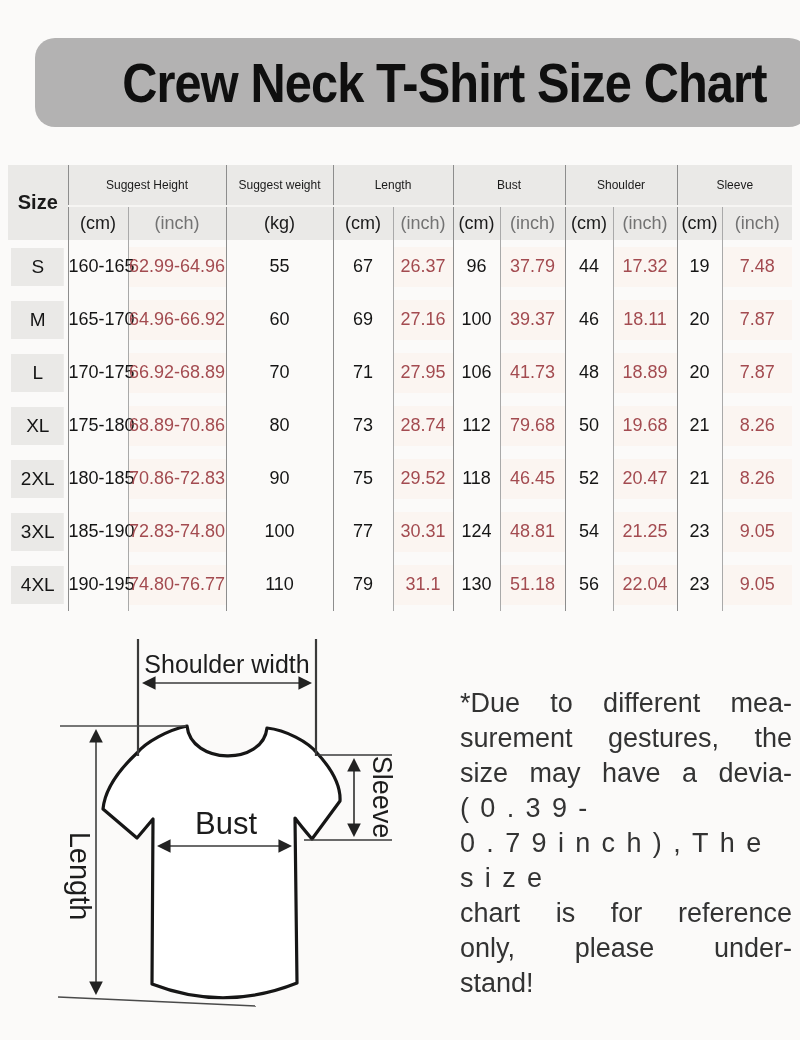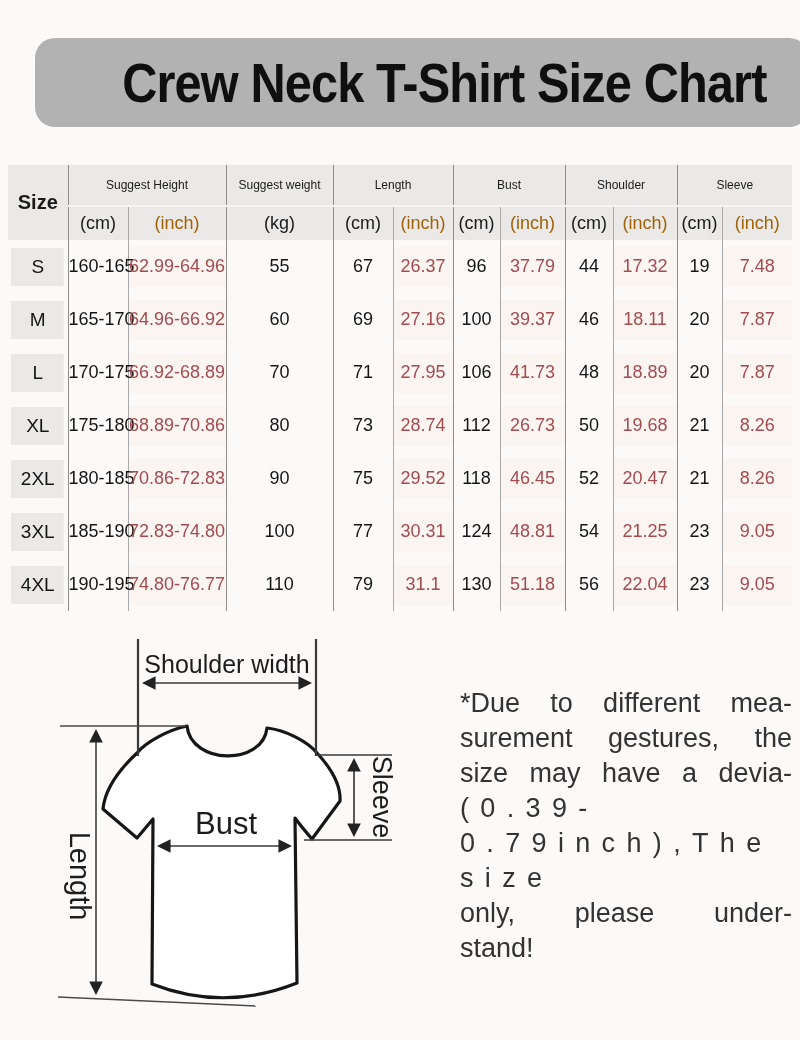--- a/index.html
+++ b/index.html
@@ -32,21 +32,21 @@
   thead th{background:#eae9e7;}
   tr.group-row th{height:40px;font-size:12px;font-weight:400;}
   tr.group-row th.size-th{font-size:20px;font-weight:700;}
   tr.unit-row th{height:33px;font-size:18px;}
   tr.group-row th:not(.size-th){border-bottom:2px solid #f6f5f3;}
   tbody td{height:53px;font-size:18px;color:#151515;}
   
   .bl-d{border-left:1px solid #8d8d8d;}
   .bl-l{border-left:1px solid #a9a9a9;}
   
-  .red-h{color:#a16207;}
+  .red-h{color:#737373;}
   tbody td.red{
     color:#a34b50;
     background:linear-gradient(#fbf5f1,#fbf5f1) center / 100% 40px no-repeat;
     margin-top:16px;
   }
   
   tbody td.size-cell{
     font-size:19px;
     background:linear-gradient(#eae9e7,#eae9e7) center / 88% 38px no-repeat;
   }
@@ -157,21 +157,21 @@
         <td class="bl-l red">7.87</td>
       </tr>
       <tr>
         <td class="size-cell">XL</td>
         <td class="bl-d">175-180</td>
         <td class="bl-l red">68.89-70.86</td>
         <td class="bl-d">80</td>
         <td class="bl-d">73</td>
         <td class="bl-l red">28.74</td>
         <td class="bl-d">112</td>
-        <td class="bl-l red">26.73</td>
+        <td class="bl-l red">79.68</td>
         <td class="bl-d">50</td>
         <td class="bl-l red">19.68</td>
         <td class="bl-d">21</td>
         <td class="bl-l red">8.26</td>
       </tr>
       <tr>
         <td class="size-cell">2XL</td>
         <td class="bl-d">180-185</td>
         <td class="bl-l red">70.86-72.83</td>
         <td class="bl-d">90</td>
@@ -262,18 +262,19 @@
         </g>
         <text class="dim-label" x="343" y="166" font-size="27" text-anchor="middle" transform="rotate(90 343 166)">Sleeve</text>
       </svg>
     </div>
 
     <div class="note">
       <div class="note-line">*Due to different mea-</div>
       <div class="note-line">surement gestures, the</div>
       <div class="note-line">size may have a devia-</div>
       <div class="note-line">(0.39-0.79inch),The size</div>
+      <div class="note-line">chart is for reference</div>
       <div class="note-line">only, please under-</div>
       <div class="note-line">stand!</div>
     </div>
   </div>
 
 </div>
 
 </body></html>

